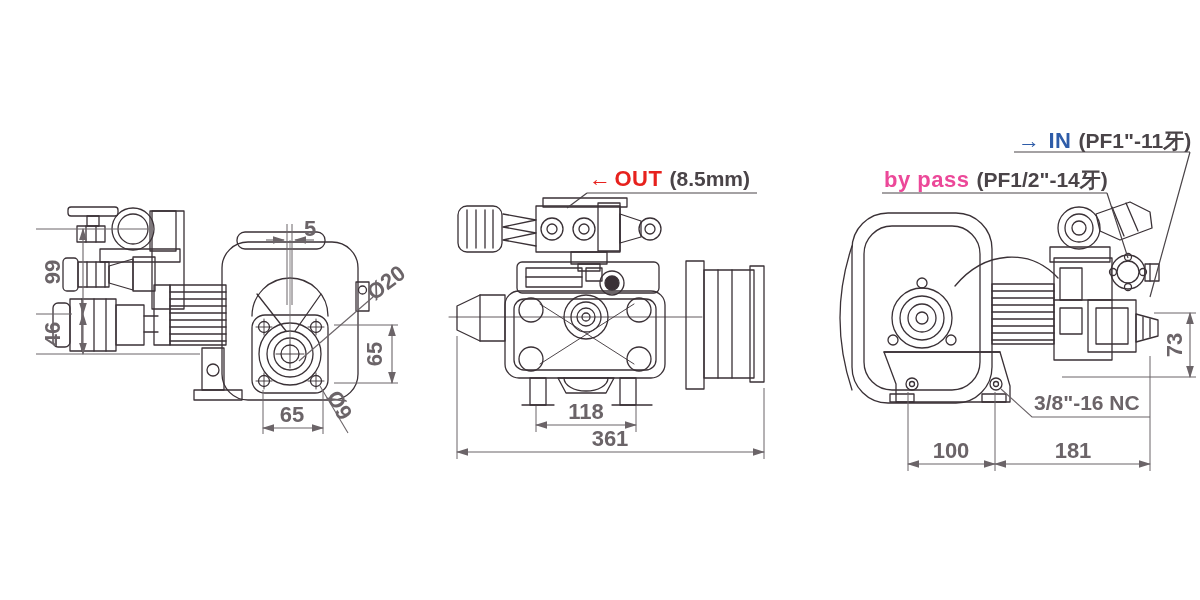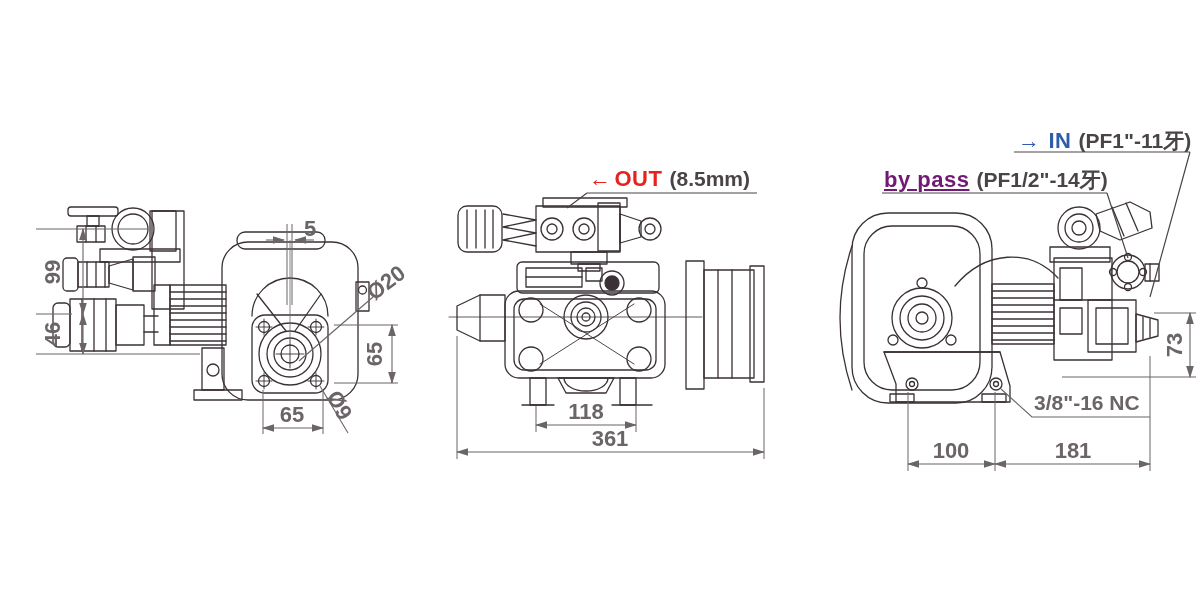--- a/index.html
+++ b/index.html
@@ -7,21 +7,21 @@
          font-family:"Liberation Sans",sans-serif;}
   .stage svg{position:absolute;left:0;top:0;}
   svg text{font-family:"Liberation Sans",sans-serif;}
   .dimtext{fill:#6b6468;font-size:22px;font-weight:700;}
   .port-label{position:absolute;display:flex;align-items:baseline;white-space:nowrap;
               font-weight:700;font-size:22px;line-height:24px;}
   .port-label .kw{letter-spacing:0.5px;}
   .port-label .spec{color:#4a4448;font-size:21px;margin-left:7px;font-weight:700;}
   .kw.red{color:#e7211d;}
   .kw.blue{color:#2e5ca8;}
-  .kw.green{color:#701a75;text-decoration:underline;}
+  .kw.green{color:#ec4899;}
   .arrow{margin-right:3px;}
   .arrow.sp{margin-right:8px;}
 </style>
 </head>
 <body>
 
 <div class="stage">
 
 <svg width="1200" height="600" viewBox="0 0 1200 600">
   <defs>

